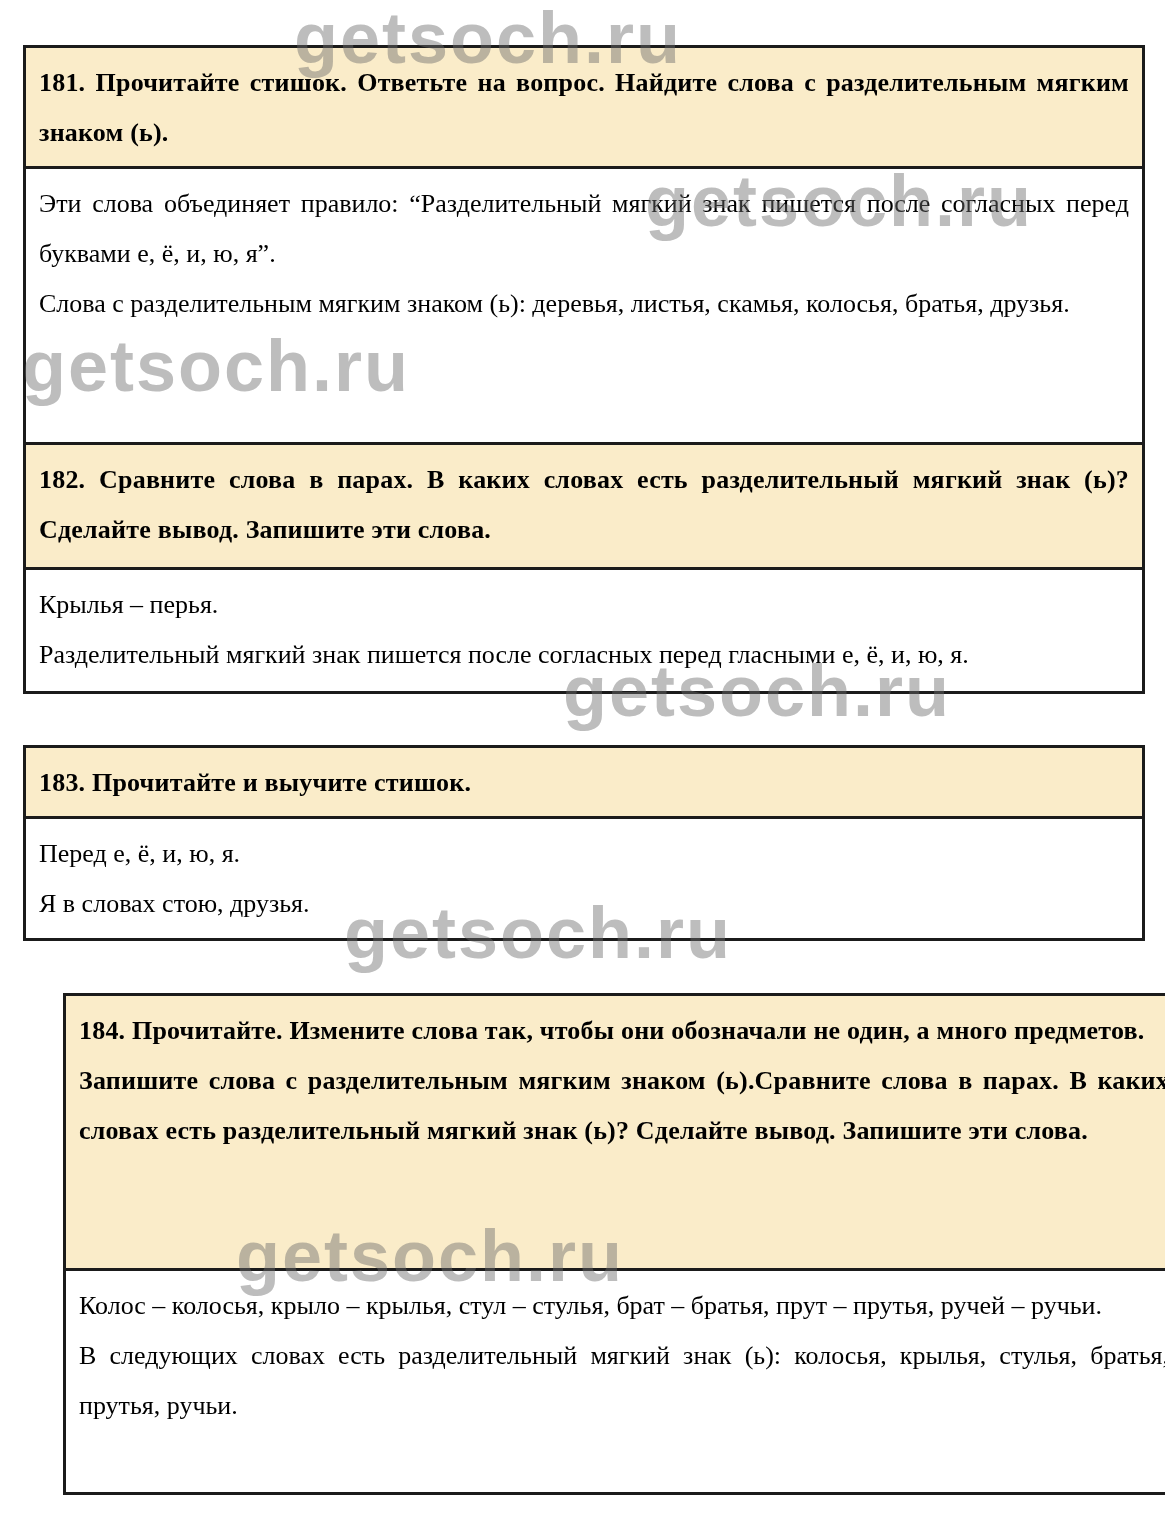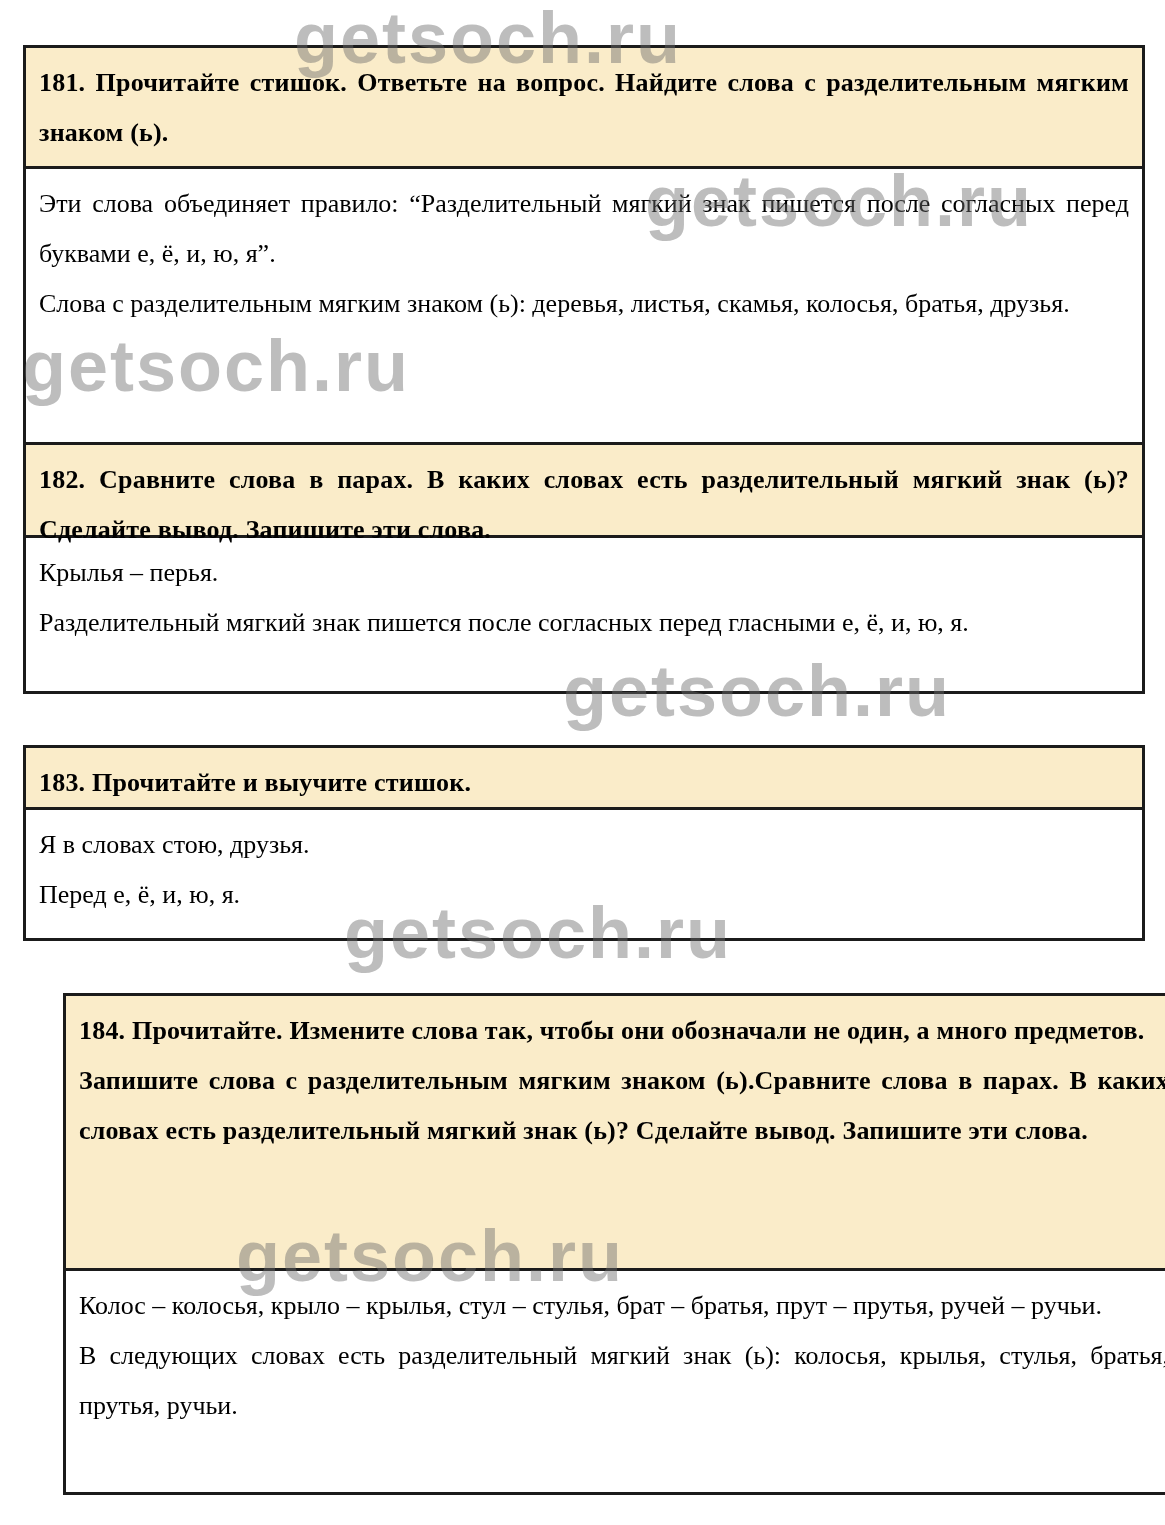--- a/index.html
+++ b/index.html
@@ -25,22 +25,22 @@
   .b183 { top: 745px; height: 196px; }
   .b184 { top: 993px; height: 502px; margin-left: 40px; }
 
   .hdr {
     background: #faecc9;
     border-bottom: 3px solid #1b1b1b;
     padding: 10px 13px;
     font-weight: bold;
   }
   .b181 .hdr { height: 121px; }
-  .b182 .hdr { height: 93px; }
-  .b183 .hdr { height: 62px;  }
+  .b182 .hdr { height: 125px; }
+  .b183 .hdr { height: 71px;  }
   .b184 .hdr { height: 275px; }
 
   .bdy { padding: 10px 13px; background: #ffffff; }
 
   .hdr p, .bdy p {
     font-size: 26px;
     line-height: 50px;
     text-align: justify;
   }
   .hdr p { letter-spacing: 0.2px; }
@@ -85,22 +85,22 @@
     <p>Крылья – перья.</p>
     <p>Разделительный мягкий знак пишется после согласных перед гласными е, ё, и, ю, я.</p>
   </div>
 </section>
 
 <section class="block b183">
   <div class="hdr">
     <p>183. Прочитайте и выучите стишок.</p>
   </div>
   <div class="bdy">
+    <p>Перед е, ё, и, ю, я.</p>
     <p>Я в словах стою, друзья.</p>
-    <p>Перед е, ё, и, ю, я.</p>
   </div>
 </section>
 
 <section class="block b184">
   <div class="hdr">
     <p>184. Прочитайте. Измените слова так, чтобы они обозначали не один, а много предметов.</p>
     <p>Запишите слова с разделительным мягким знаком (ь).Сравните слова в парах. В каких словах есть разделительный мягкий знак (ь)? Сделайте вывод. Запишите эти слова.</p>
   </div>
   <div class="bdy">
     <p>Колос – колосья, крыло – крылья, стул – стулья, брат – братья, прут – прутья, ручей – ручьи.</p>

